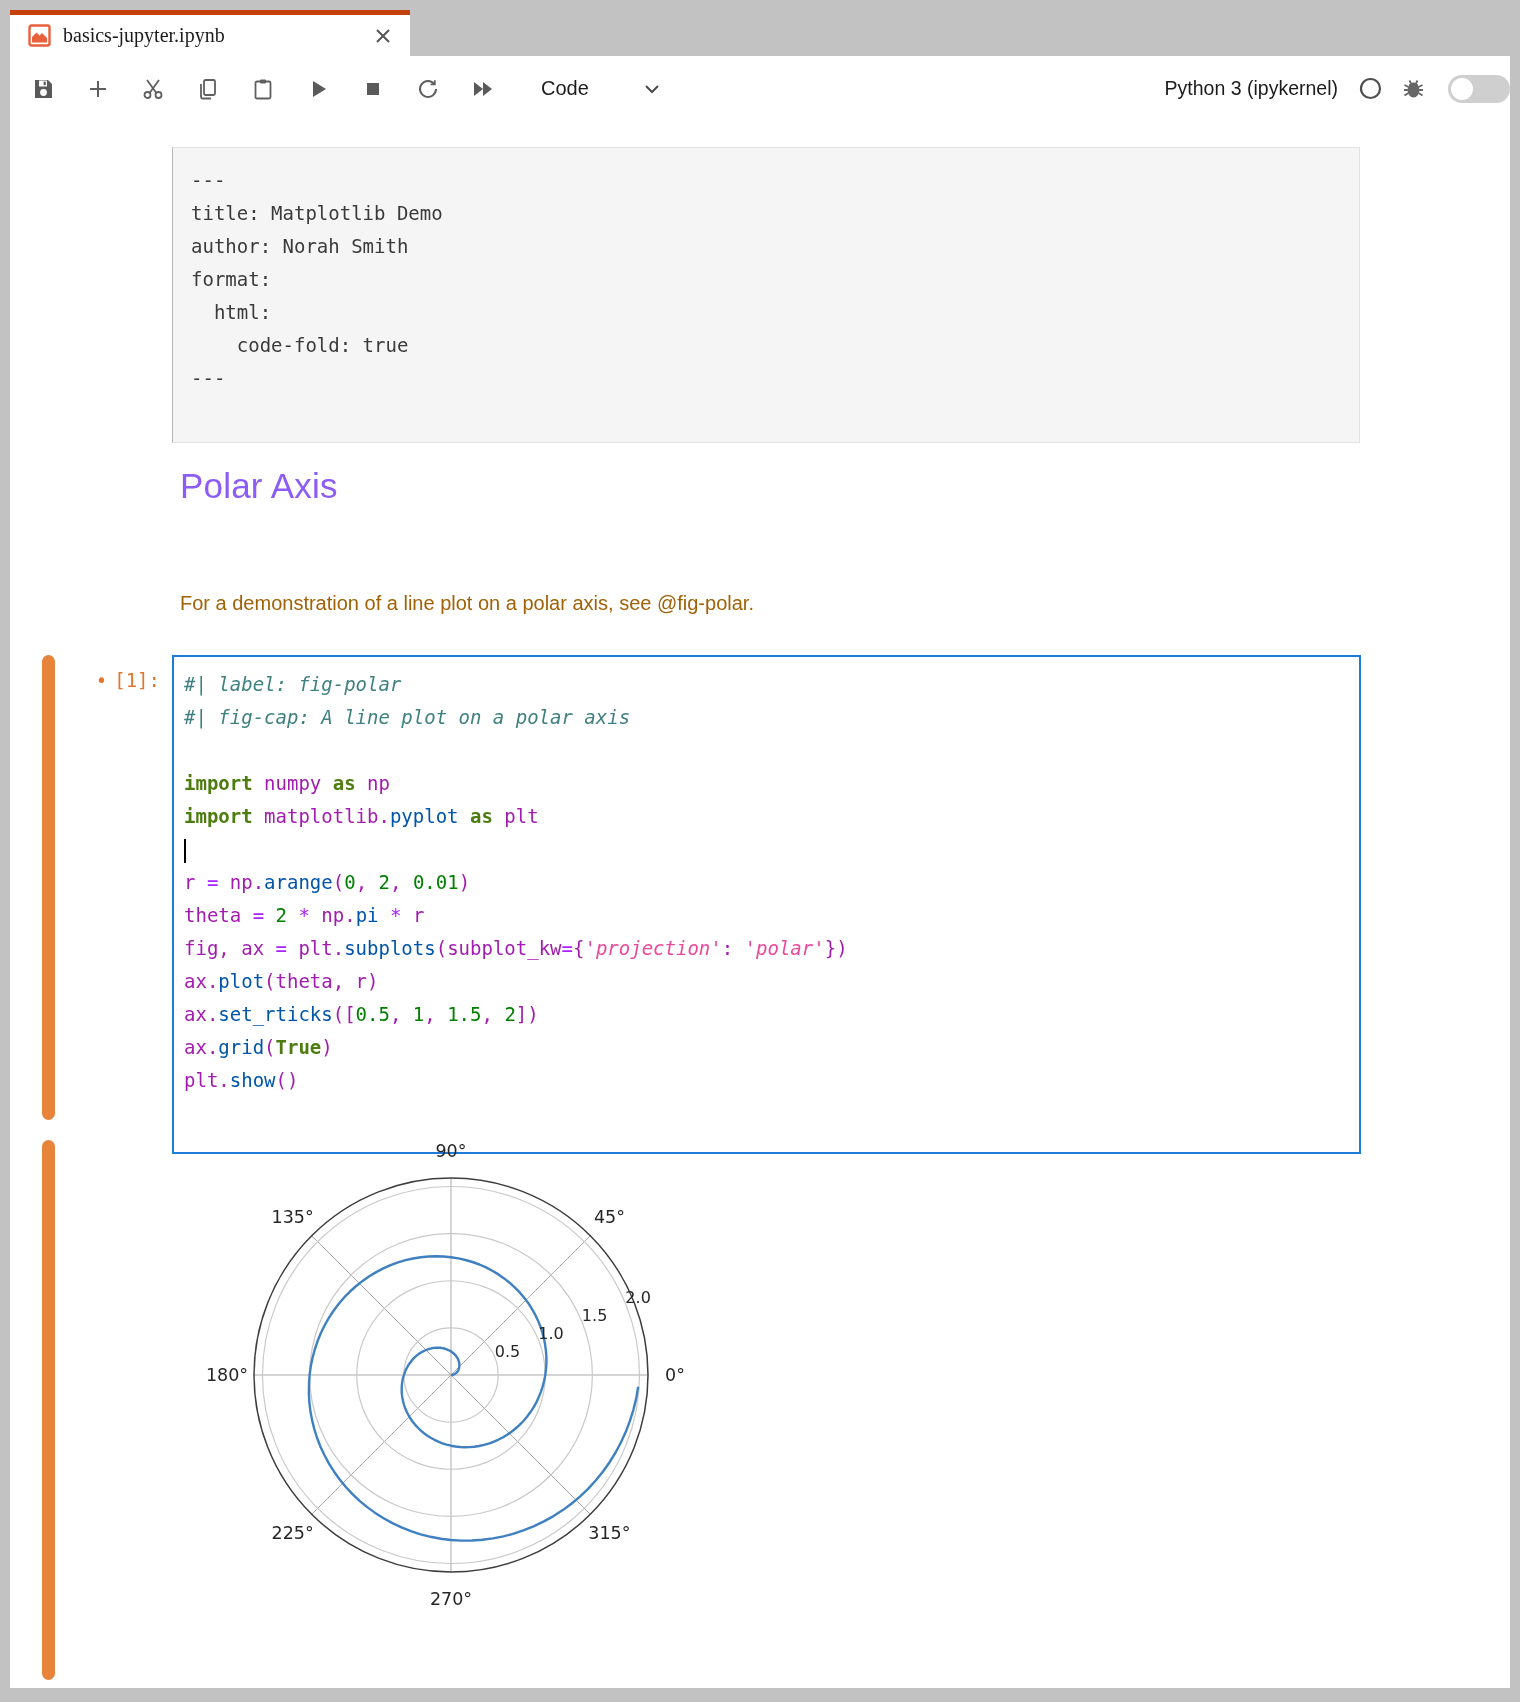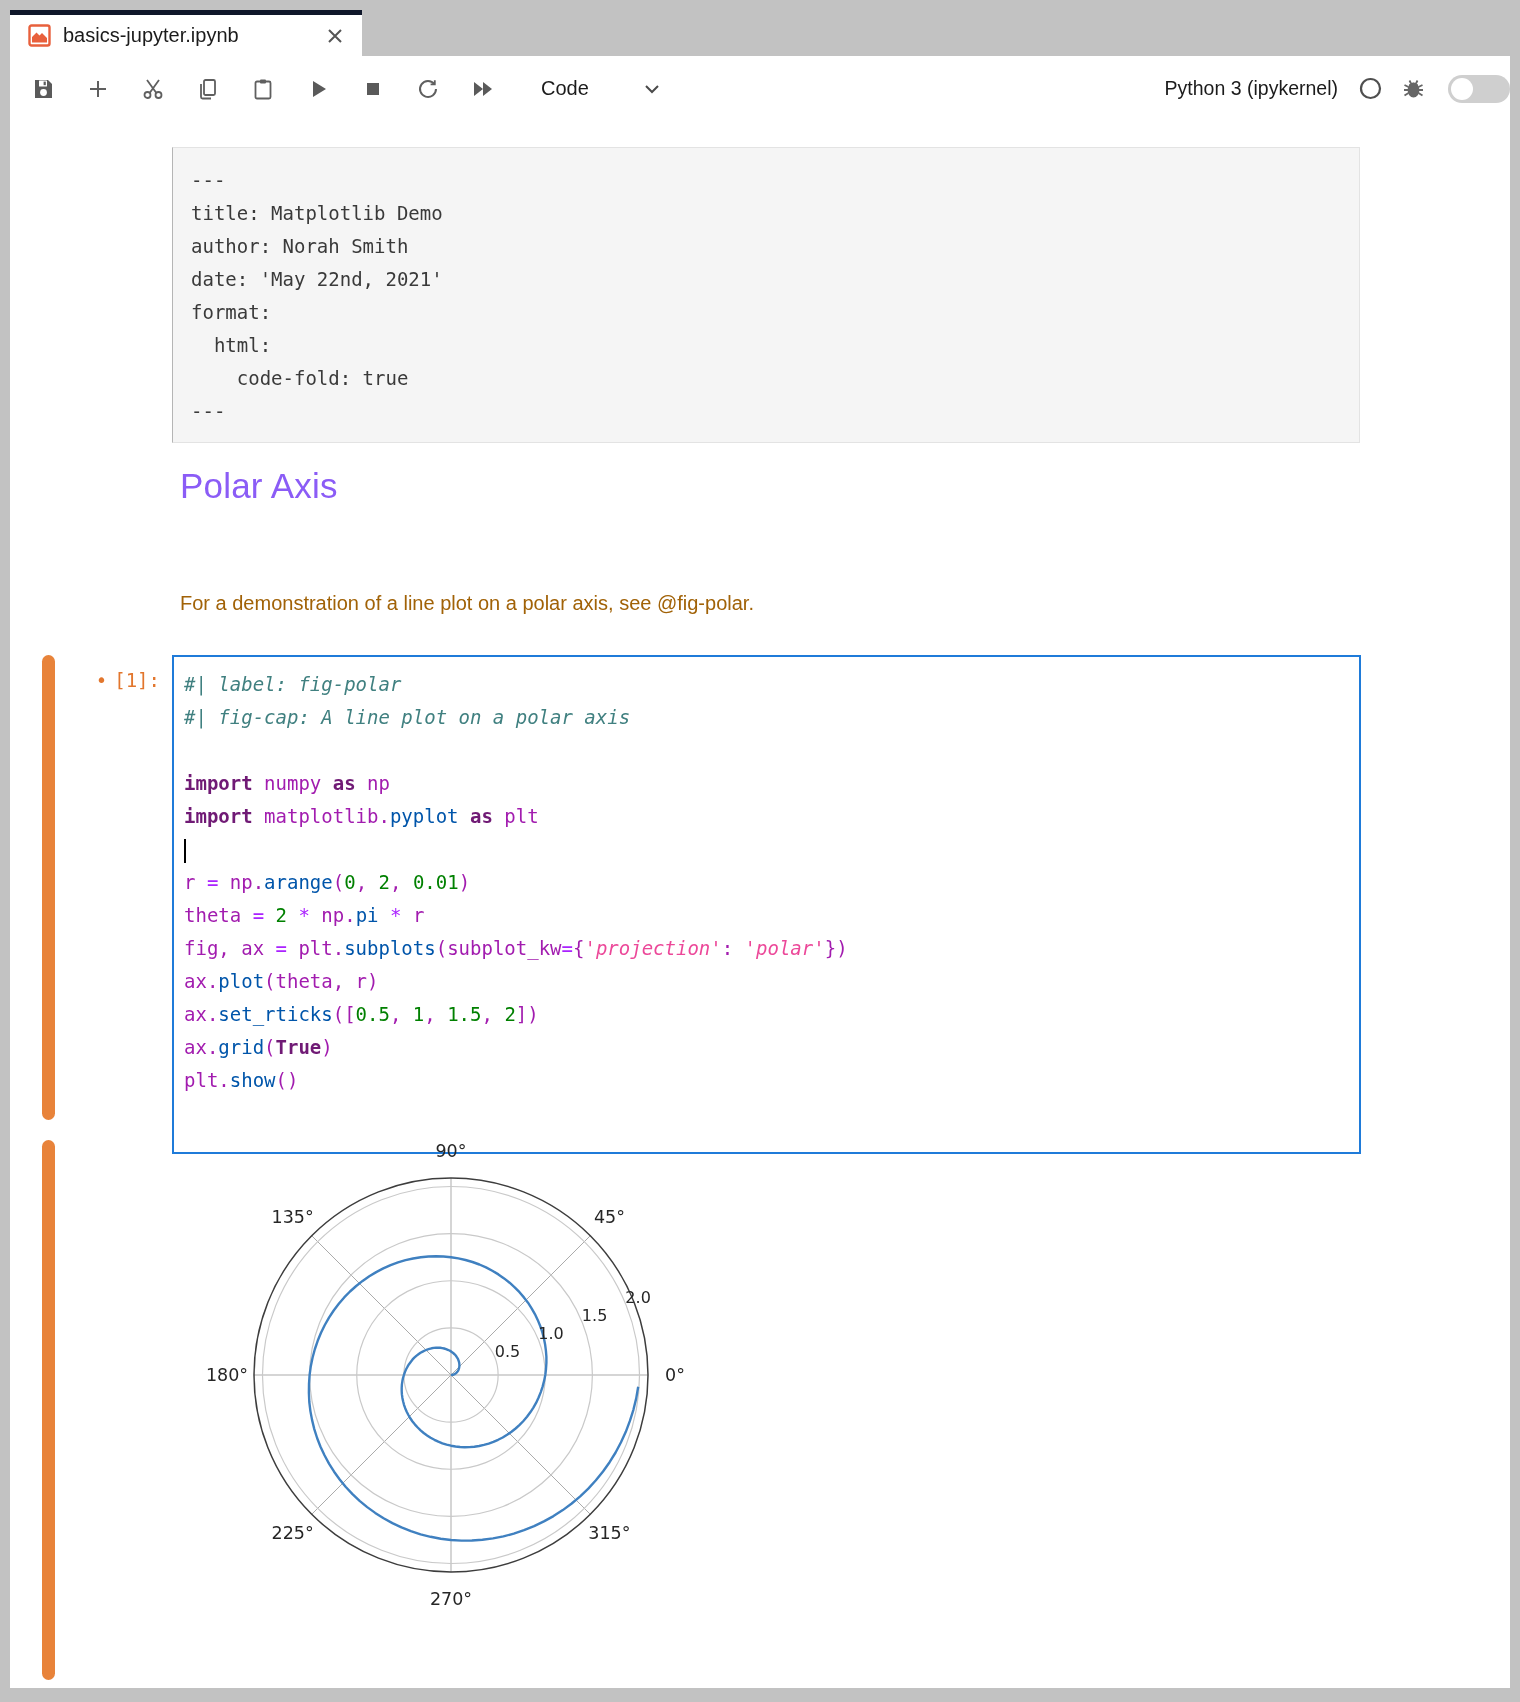--- a/index.html
+++ b/index.html
@@ -1,21 +1,21 @@
 <!DOCTYPE html>
 <html><head>
 <meta charset="utf-8">
 <style>
   * { margin:0; padding:0; box-sizing:border-box; }
   html,body { width:1520px; height:1702px; background:#c2c2c2; font-family:"Liberation Sans", sans-serif; overflow:hidden; }
   .window { position:absolute; left:10px; top:10px; width:1500px; height:1678px; background:#ffffff; }
 
   
   .tabbar { position:absolute; left:0; top:0; width:100%; height:46px; background:#c2c2c2; }
-  .tab { position:absolute; left:0; top:0; width:352px; height:46px; background:#ffffff; border-top:5px solid #0f172a; display:flex; align-items:center; padding:0 16px 0 18px; }
+  .tab { position:absolute; left:0; top:0; width:400px; height:46px; background:#ffffff; border-top:5px solid #c2410c; display:flex; align-items:center; padding:0 16px 0 18px;font-family:Liberation Serif, serif; }
   .tab-icon { width:23px; height:23px; flex:0 0 auto; margin-right:12px; }
   .tab-title { font-size:20px; color:#1b1b1b; flex:1 1 auto; white-space:nowrap; overflow:hidden; }
   .tab-close { width:22px; height:22px; flex:0 0 auto; cursor:pointer; }
 
   
   .toolbar { position:absolute; left:0; top:46px; width:100%; height:66px; background:#ffffff; border-bottom:1px solid #dcdcdc; display:flex; align-items:center; padding-left:20px; }
   .tb-btn { width:26px; height:26px; margin-right:29px; display:flex; align-items:center; justify-content:center; cursor:pointer; flex:0 0 auto; }
   .tb-btn svg { width:24px; height:24px; }
   .celltype { display:flex; align-items:center; margin-left:16px; cursor:pointer; }
   .celltype-label { font-size:20px; color:#1b1b1b; }
@@ -38,21 +38,21 @@
 
   .collapser { position:absolute; left:32px; width:13px; border-radius:7px; background:#e8833a; cursor:pointer; }
   .collapser.c1 { top:543px; height:465px; }
   .collapser.c2 { top:1028px; height:540px; }
 
   .prompt { position:absolute; left:55px; top:557px; width:95px; display:flex; justify-content:flex-end; align-items:center; gap:7px; font-family:"DejaVu Sans Mono", monospace; font-size:19px; color:#e2762d; }
 
   .code-cell { position:absolute; left:162px; top:543px; width:1189px; height:499px; border:2px solid #1f7bd9; background:#ffffff; padding:11px 8px 0 10px; cursor:text; }
   .code-line { font-family:"DejaVu Sans Mono", monospace; font-size:19px; height:33px; line-height:33px; white-space:pre; color:#000; }
   .tok-com { color:#408080; font-style:italic; }
-  .tok-kw  { color:#701a75; font-weight:bold; }
+  .tok-kw  { color:#4d7c0f; font-weight:bold; }
   .tok-prop{ color:#0055aa; }
   .tok-op  { color:#aa22ff; }
   .tok-num { color:#008000; }
   .tok-str { color:#ec4899;font-style:italic; }
   .tok-txt { color:#a21caf; }
   .caret { display:inline-block; width:2px; height:24px; background:#000; vertical-align:middle; }
 
   .figure-box { position:absolute; left:185px; top:1018px; width:515px; height:520px; }
 </style>
 </head>
@@ -159,21 +159,20 @@
         </span>
     </span>
   </div>
 
   <div class="content">
 
     <div class="yaml-cell" id="yaml-lines">
         <div class="yaml-line">---</div>
         <div class="yaml-line">title: Matplotlib Demo</div>
         <div class="yaml-line">author: Norah Smith</div>
-        <div class="yaml-line">date: 'May 22nd, 2021'</div>
         <div class="yaml-line">format:</div>
         <div class="yaml-line">  html:</div>
         <div class="yaml-line">    code-fold: true</div>
         <div class="yaml-line">---</div>
       </div>
 
     <div class="md-cell">
       <div class="md-heading">Polar Axis</div>
       <div class="md-para">For a demonstration of a line plot on a polar axis, see @fig-polar.</div>
     </div>

